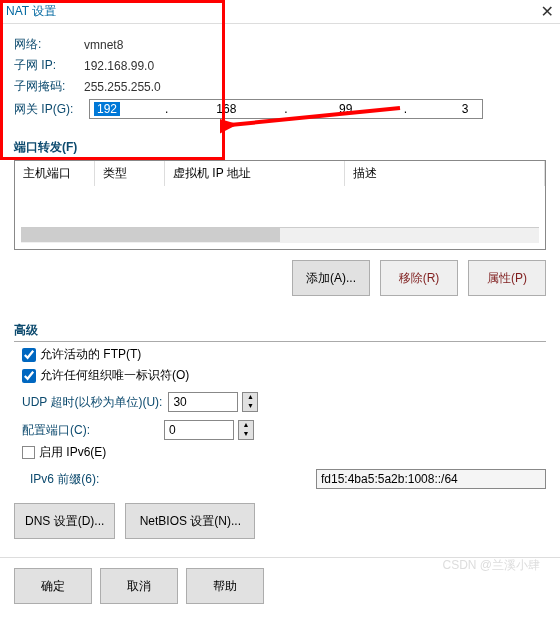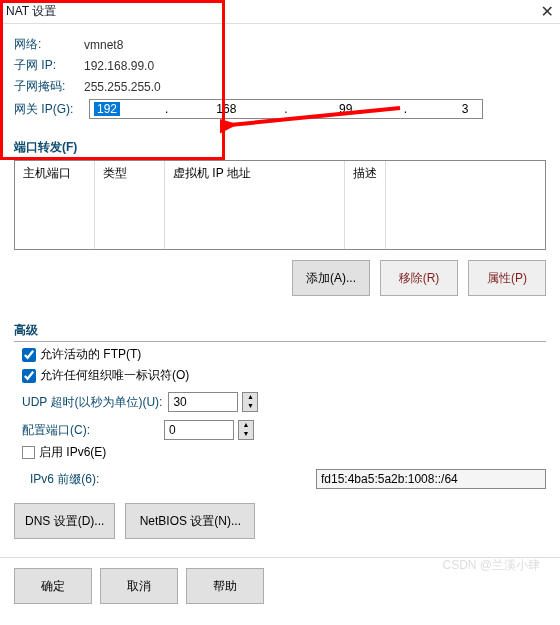--- a/index.html
+++ b/index.html
@@ -1,34 +1,34 @@
 <!DOCTYPE html>
 <html><head>
   <meta charset="utf-8">
   <style>
     * { box-sizing: border-box; margin: 0; padding: 0; }
     body { font-family: "Microsoft YaHei", sans-serif; font-size: 12px; background: #fff; width: 560px; }
     .dialog { width: 560px; position: relative; }
     .titlebar { height: 24px; display: flex; align-items: center; justify-content: space-between; padding: 0 6px; border-bottom: 1px solid #ddd; }
-    .titlebar .title { color: #0f172a; }
+    .titlebar .title { color: #0369a1; }
     .close-x { font-size: 16px; color: #333; }
     .content { padding: 8px 14px; }
     .hilite-box { position: absolute; border: 3px solid #ff0000; pointer-events: none; }
     .arrow-svg { position: absolute; pointer-events: none; }
     .row { display: flex; align-items: center; margin: 4px 0; }
     .lbl { color: #0c4a6e; }
     .lbl-w { width: 70px; }
     .val { color: #333; }
     .ip-input { display: inline-flex; align-items: center; border: 1px solid #888; height: 20px; background: #fff; padding: 0 4px; gap: 44px; }
     .ip-seg { width: 26px; text-align: center; border: none; outline: none; font-size: 12px; }
     .ip-seg.sel { background: #0078d7; color: #fff; }
     .ip-dot { padding: 0 1px; }
     .group-header { display: flex; flex-direction: column; margin-top: 20px; font-weight: bold; }
     .group-line { border-top: 1px solid #aaa; margin-top: 2px; }
-    .table-wrap { border: 1px solid #888; margin-top: 4px; height: 90px; display: flex; }
+    .table-wrap { border: 1px solid #888; margin-top: 4px; height: 90px; display: flex; flex-direction: column; }
     .table-head { display: flex; background: #fff; }
     .th { padding: 4px 8px; border-right: 1px solid #ddd; text-align: left; }
     .th1 { width: 80px; } .th2 { width: 70px; } .th3 { width: 180px; } .th4 { flex: 1; }
     .table-body { flex: 1; overflow: auto; }
     .hscroll { height: 16px; background: #f0f0f0; border-top: 1px solid #ccc; position: relative; margin: 0 6px 6px 6px;}
     .hscroll-thumb { position: absolute; left: 0; top: 0; height: 14px; width: 50%; background: #cdcdcd; }
     .btn-row { display: flex; justify-content: flex-end; gap: 10px; margin: 10px 0; }
     .btn { min-width: 78px; height: 36px; border: 1px solid #adadad; background: #e1e1e1; font-size: 12px; padding: 0 10px; display: inline-flex; align-items: center; justify-content: center; cursor: pointer; }
     .btn.disabled { color: #7f1d1d; background: #efefef; cursor: default; }
     .section-label { margin-top: 6px; }

